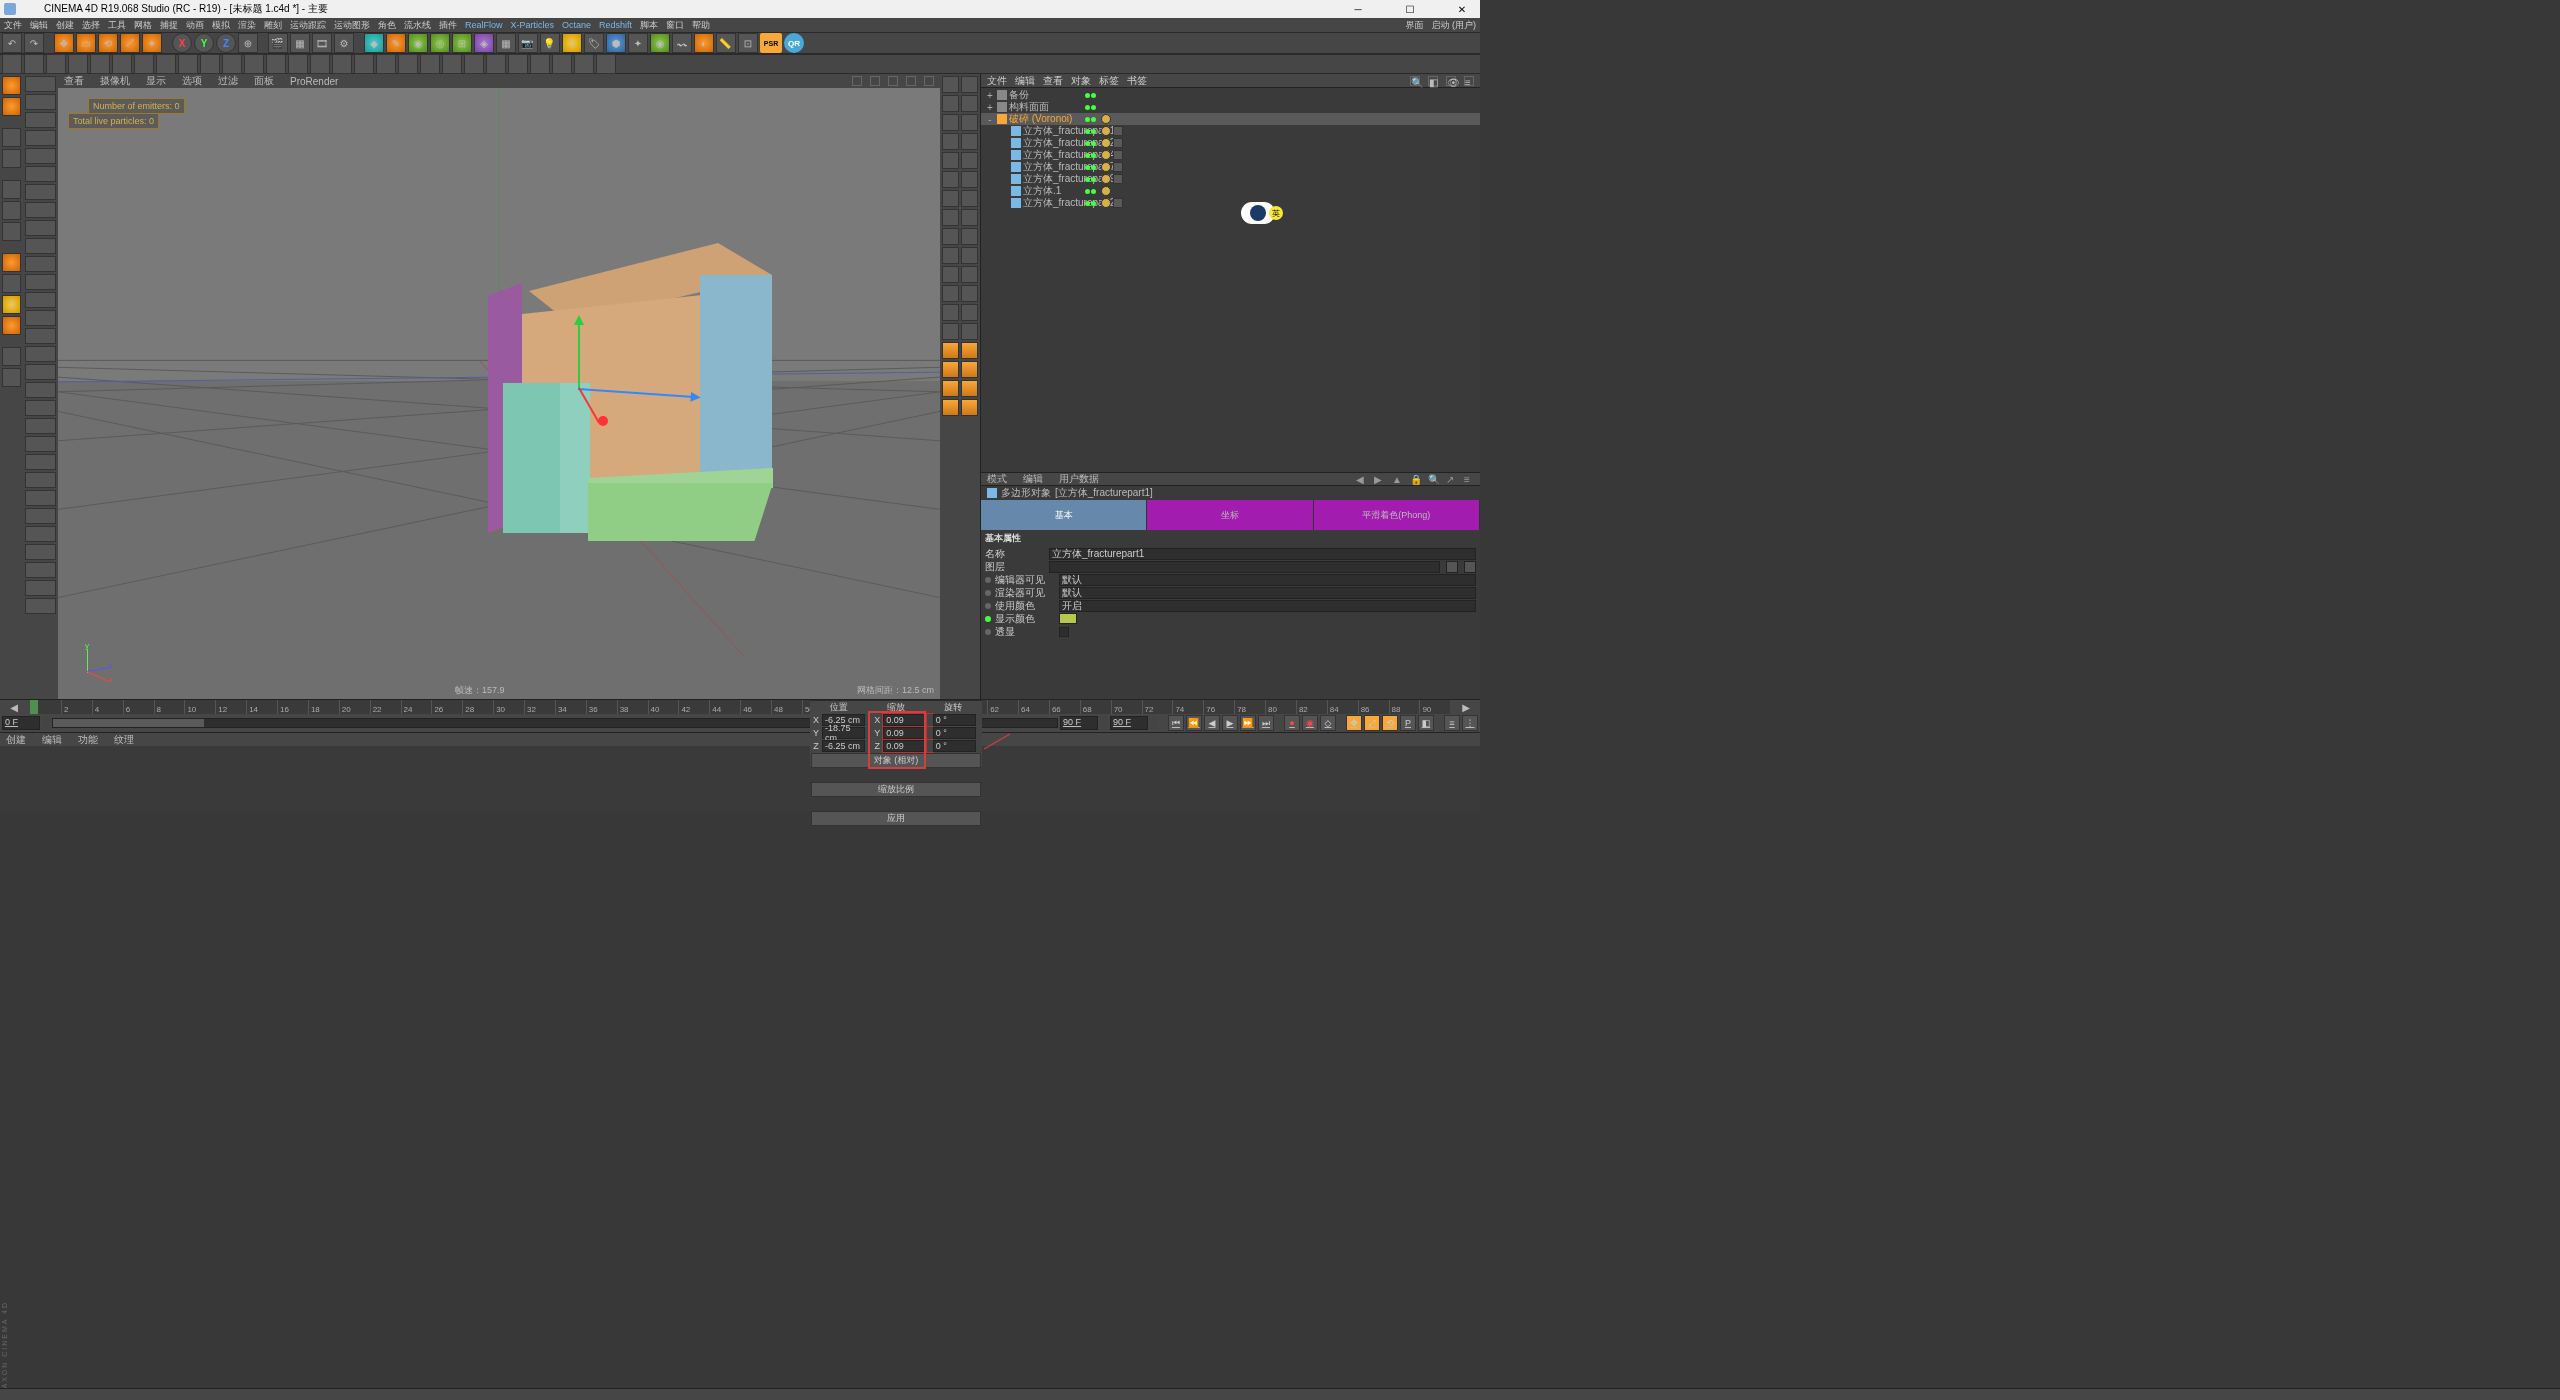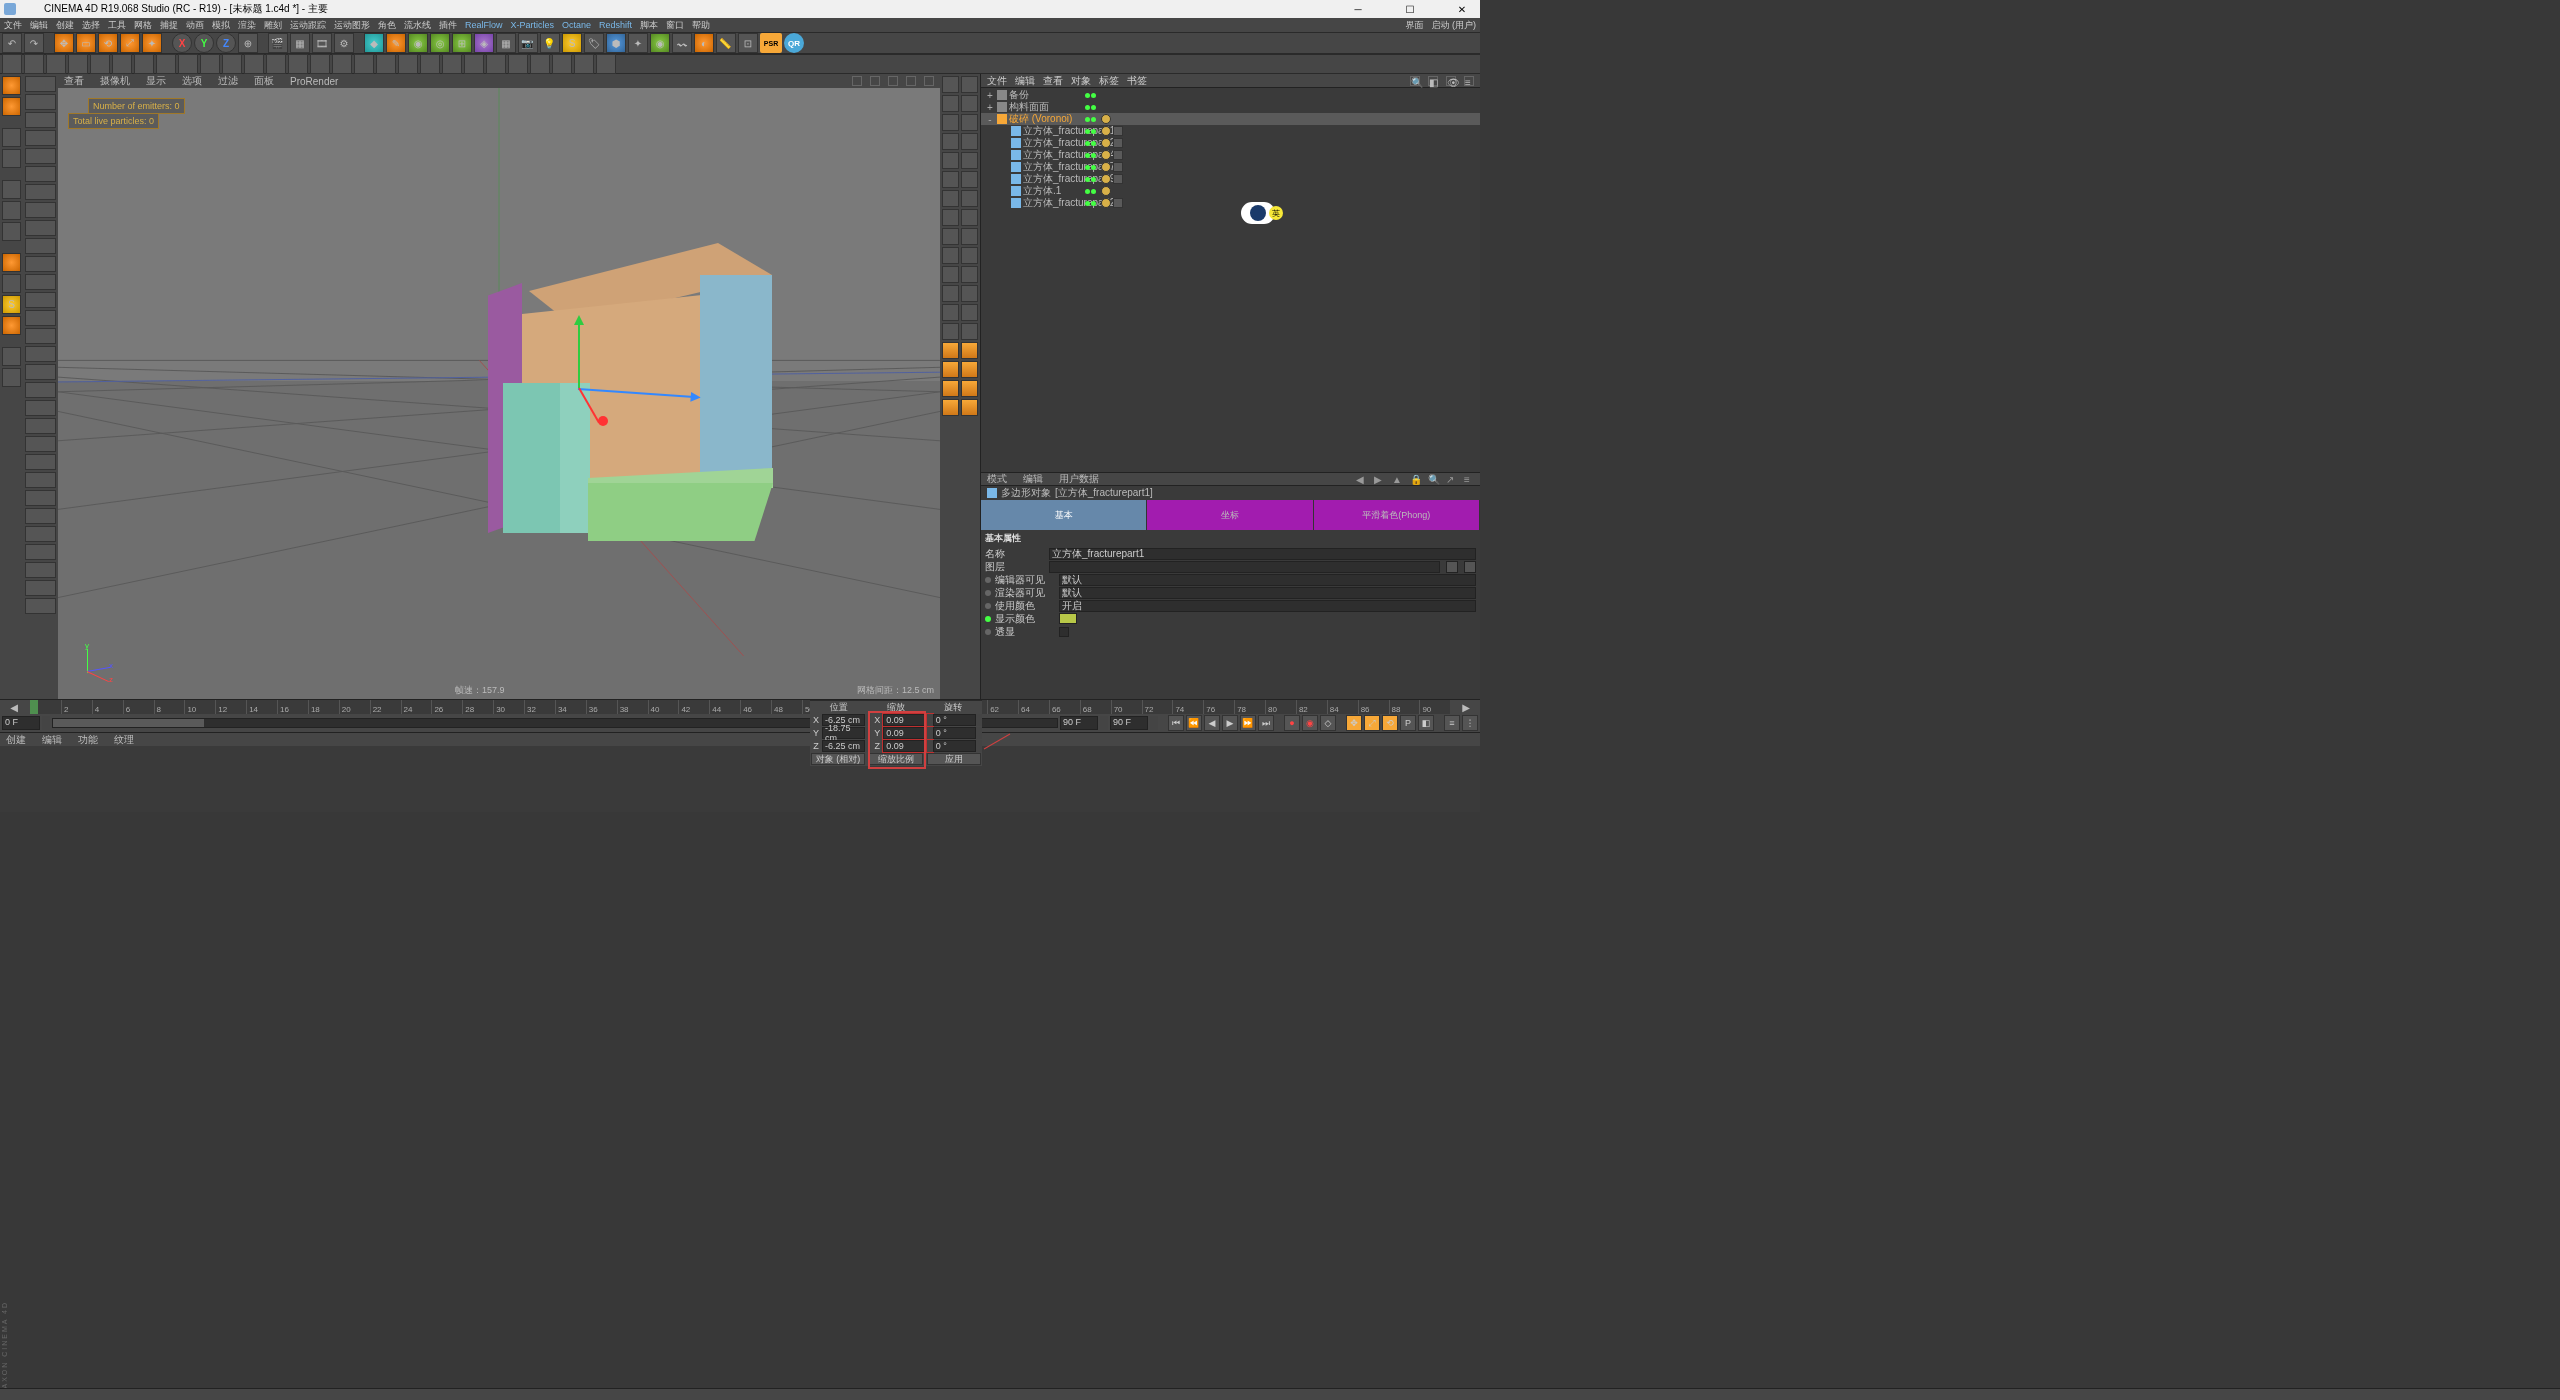--- a/index.html
+++ b/index.html
@@ -128,42 +128,42 @@
 .attr-row .swatch { width: 18px; height: 11px; background: #b8c848; border: 1px solid #222; }
 .attr-row .chk { width: 10px; height: 10px; border: 1px solid #222; background: #2e2e2e; }
 .attr-row .navbtn { width: 12px; height: 12px; border: 1px solid #222; background: #555; margin-left: 2px; }
 
 
 .timeline-area { background: #464646; border-top: 1px solid #222; }
 .ruler { height: 14px; background: #3a3a3a; position: relative; display: flex; margin: 0 30px; }
 .ruler .tick { flex: 1; border-left: 1px solid #555; font-size: 8px; color: #aaa; padding-left: 2px; display: flex; align-items: flex-end; }
 .ruler .cursor { position: absolute; left: 0; top: 0; width: 8px; height: 14px; background: #4f8f4f; }
 .ruler-side { position: absolute; top: 0; width: 28px; height: 14px; background: #464646; display: flex; align-items: center; justify-content: center; }
-.tlrow { height: 18px; display: flex; align-items: center; gap: 2px; padding: 0 2px; }
+.tlrow { height: 18px; display: flex; align-items: center; gap: 2px; padding: 0 2px; text-decoration: underline; }
 .tlrow .frame-in { width: 38px; height: 14px; background: #2e2e2e; border: 1px solid #222; color: #ccc; font-size: 9px; padding: 0 2px; }
 .tlrow .spinner { width: 8px; height: 14px; background: #444; }
 .tlrow .track { flex: 1; height: 10px; background: #2e2e2e; border: 1px solid #222; position: relative; }
 .tlrow .track .thumb { position: absolute; left: 0; top: 0; width: 15%; height: 100%; background: #5a5a5a; }
 .tlrow .pbtn { width: 16px; height: 16px; background: #555; border: 1px solid #333; cursor: pointer; display: flex; align-items: center; justify-content: center; color: #ccc; font-size: 9px; }
 .tlrow .pbtn.rec { color: #f44; }
 .tlrow .pbtn.key { background: #f7a838; }
 .tlrow .gap { width: 6px; }
 
 .bottom-tabs { height: 14px; background: #464646; display: flex; align-items: center; gap: 8px; padding: 0 6px; font-size: 9px; border-top: 1px solid #222; }
 
 
 .coord-wrap { position: absolute; left: 810px; top: 700px; width: 172px; background: #464646; border-top: 1px solid #2a2a2a; }
 .coord-hdr { display: flex; height: 12px; }
 .coord-hdr div { flex: 1; text-align: center; font-size: 9px; color: #ccc; }
 .coord-row { display: flex; height: 13px; align-items: center; }
 .coord-row .clbl { width: 12px; text-align: center; font-size: 9px; color: #ccc; }
 .coord-row .cval { flex: 1; height: 12px; background: #2e2e2e; border: 1px solid #222; color: #ccc; font-size: 9px; padding: 0 2px; display: flex; align-items: center; }
 .coord-row .csp { width: 6px; height: 12px; background: #444; }
 .coord-row.hi .cval.mid, .coord-row.hi .csp.mid { outline: 1px solid #c03030; }
-.coord-foot { display: flex; height: 14px; gap: 4px; padding: 1px; }
+.coord-foot { display: flex; height: 14px; gap: 14px; padding: 1px; flex-direction: column; }
 .coord-foot .cbtn { flex: 1; background: #555; border: 1px solid #333; font-size: 9px; color: #ccc; display: flex; align-items: center; justify-content: center; cursor: pointer; }
 .redbox { position: absolute; border: 2px solid #d04040; pointer-events: none; }
 .redline { position: absolute; width: 30px; height: 1px; background: #d04040; transform: rotate(-30deg); }
 
 .brand-stamp { position: absolute; left: 1px; bottom: 4px; color: #666; font-size: 7px; letter-spacing: 2px; writing-mode: vertical-rl; transform: rotate(180deg); }
 
 .statusbar { position: absolute; left: 0; right: 0; bottom: 0; height: 12px; background: #464646; border-top: 1px solid #222; }
 
 .grid-persp { position: absolute; inset: 0; }
 .grid-persp line { stroke: #5a5a5a; stroke-width: 1; }

